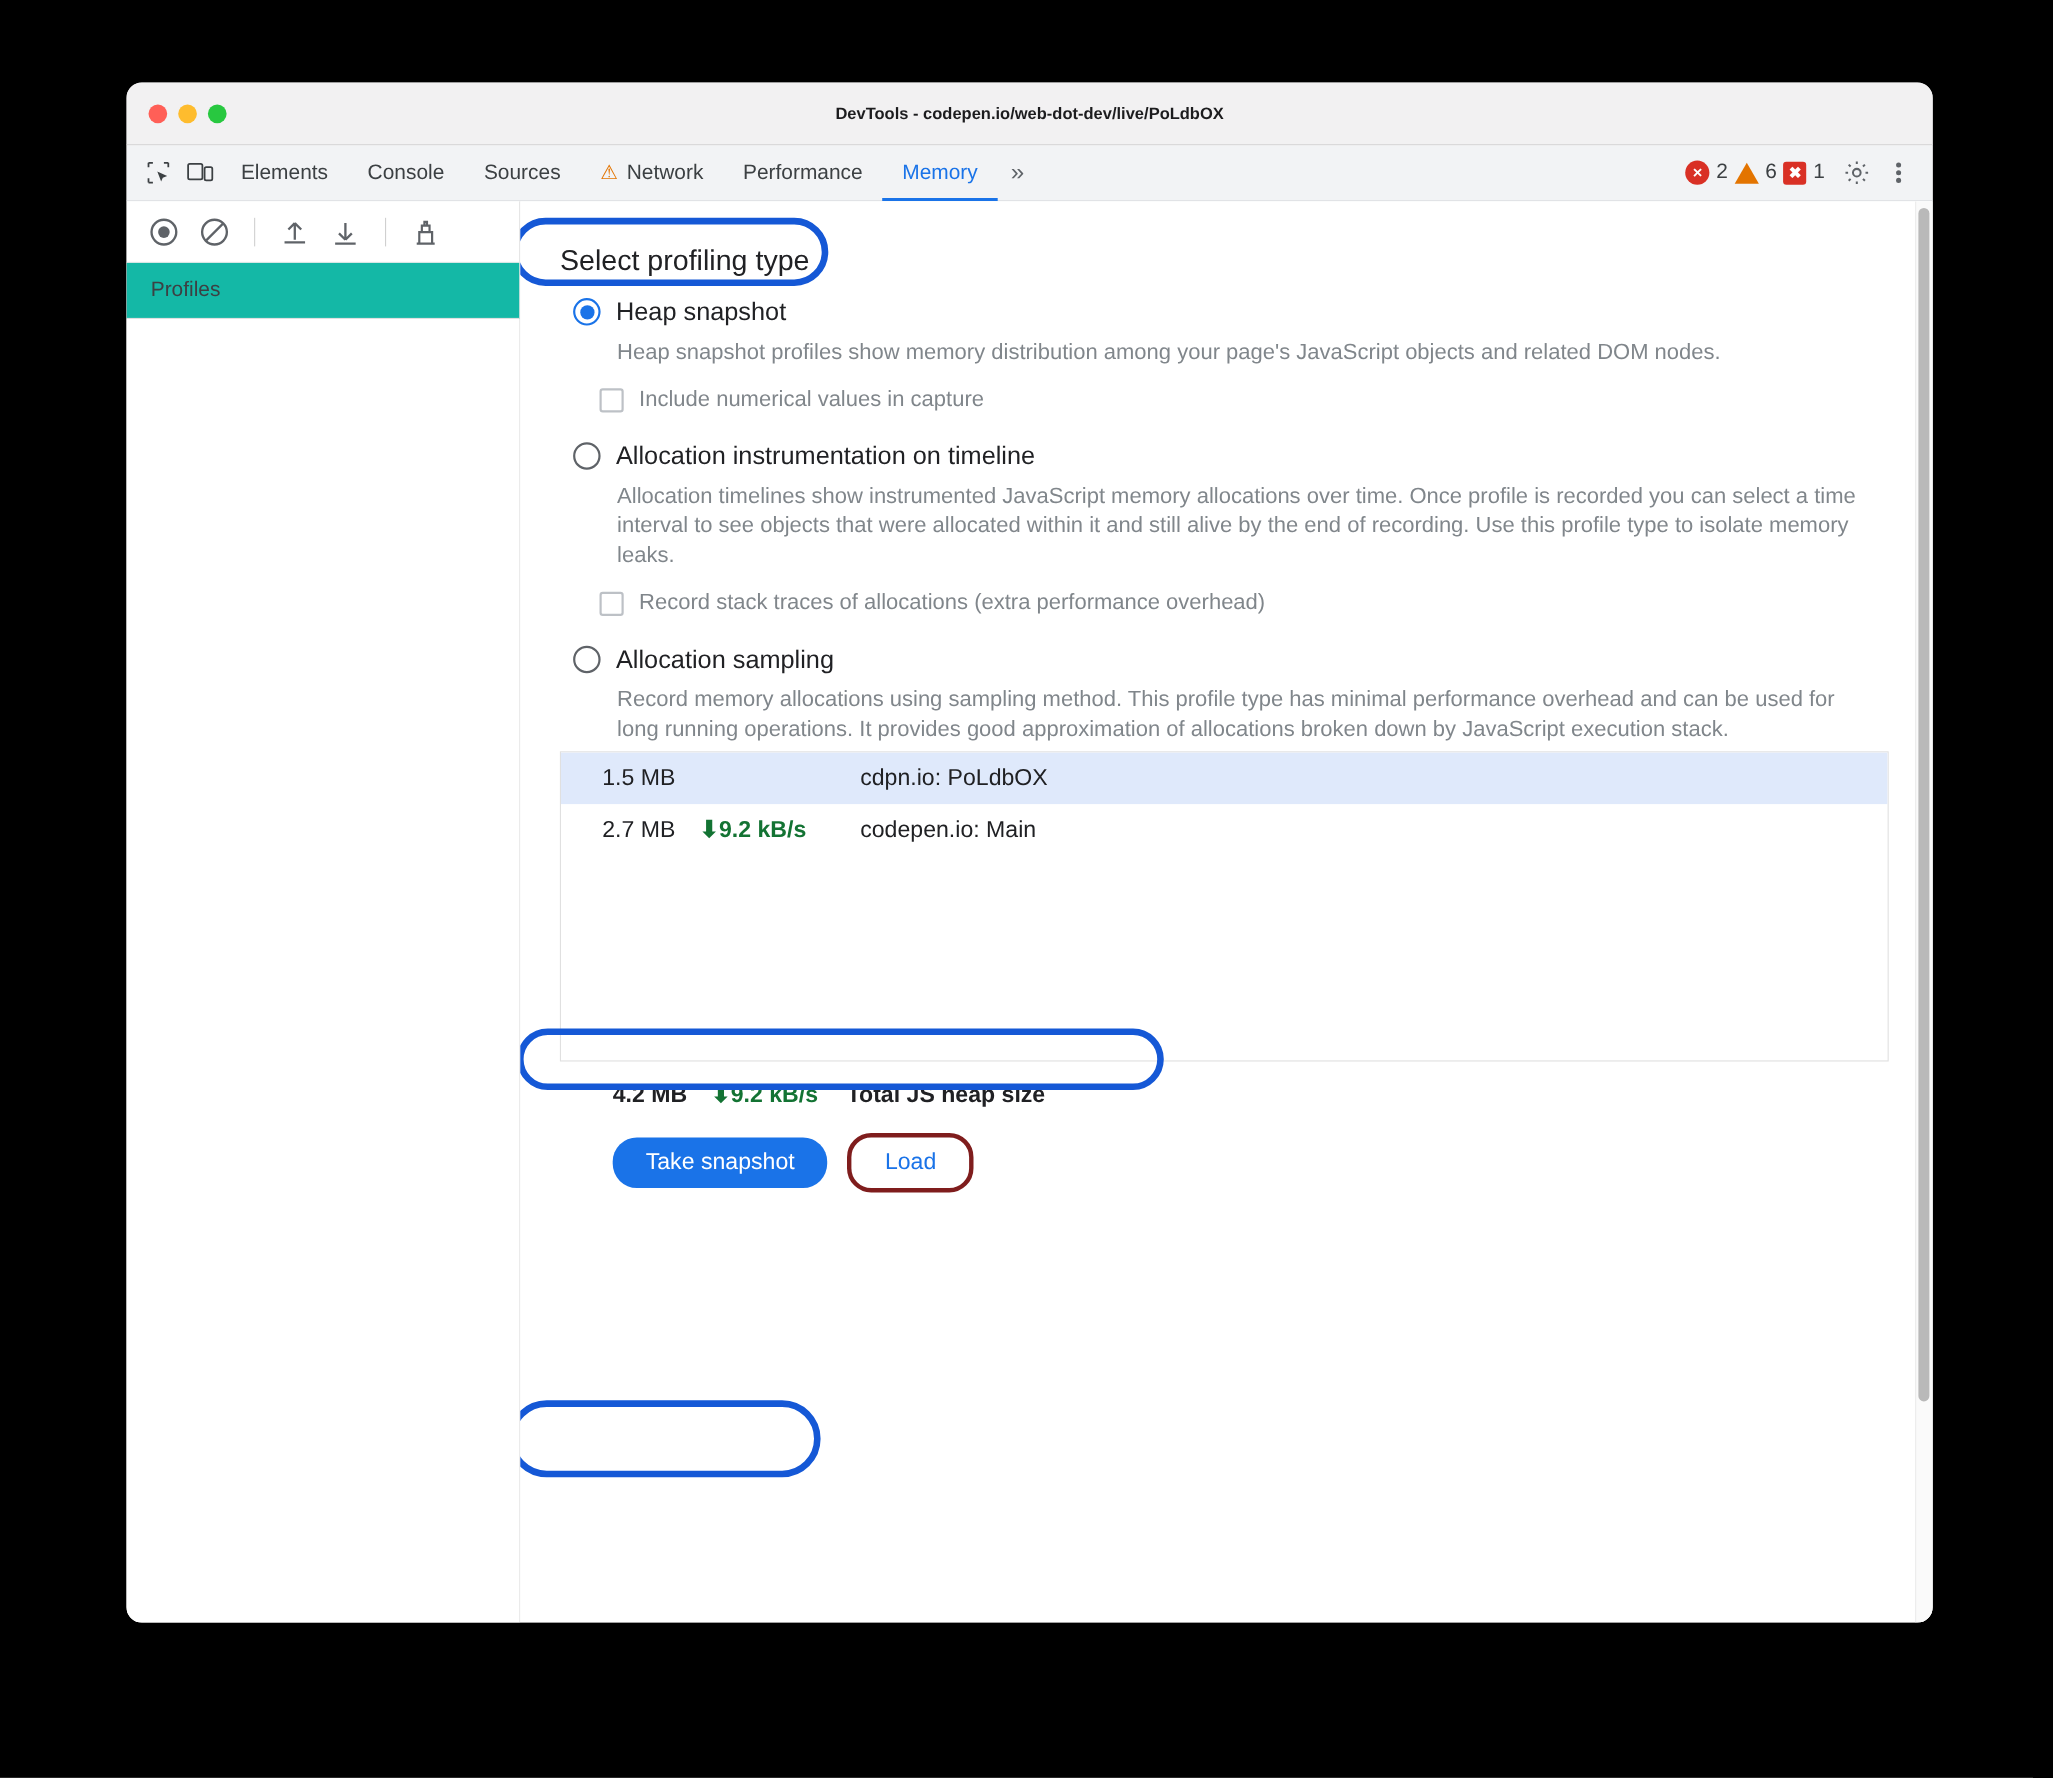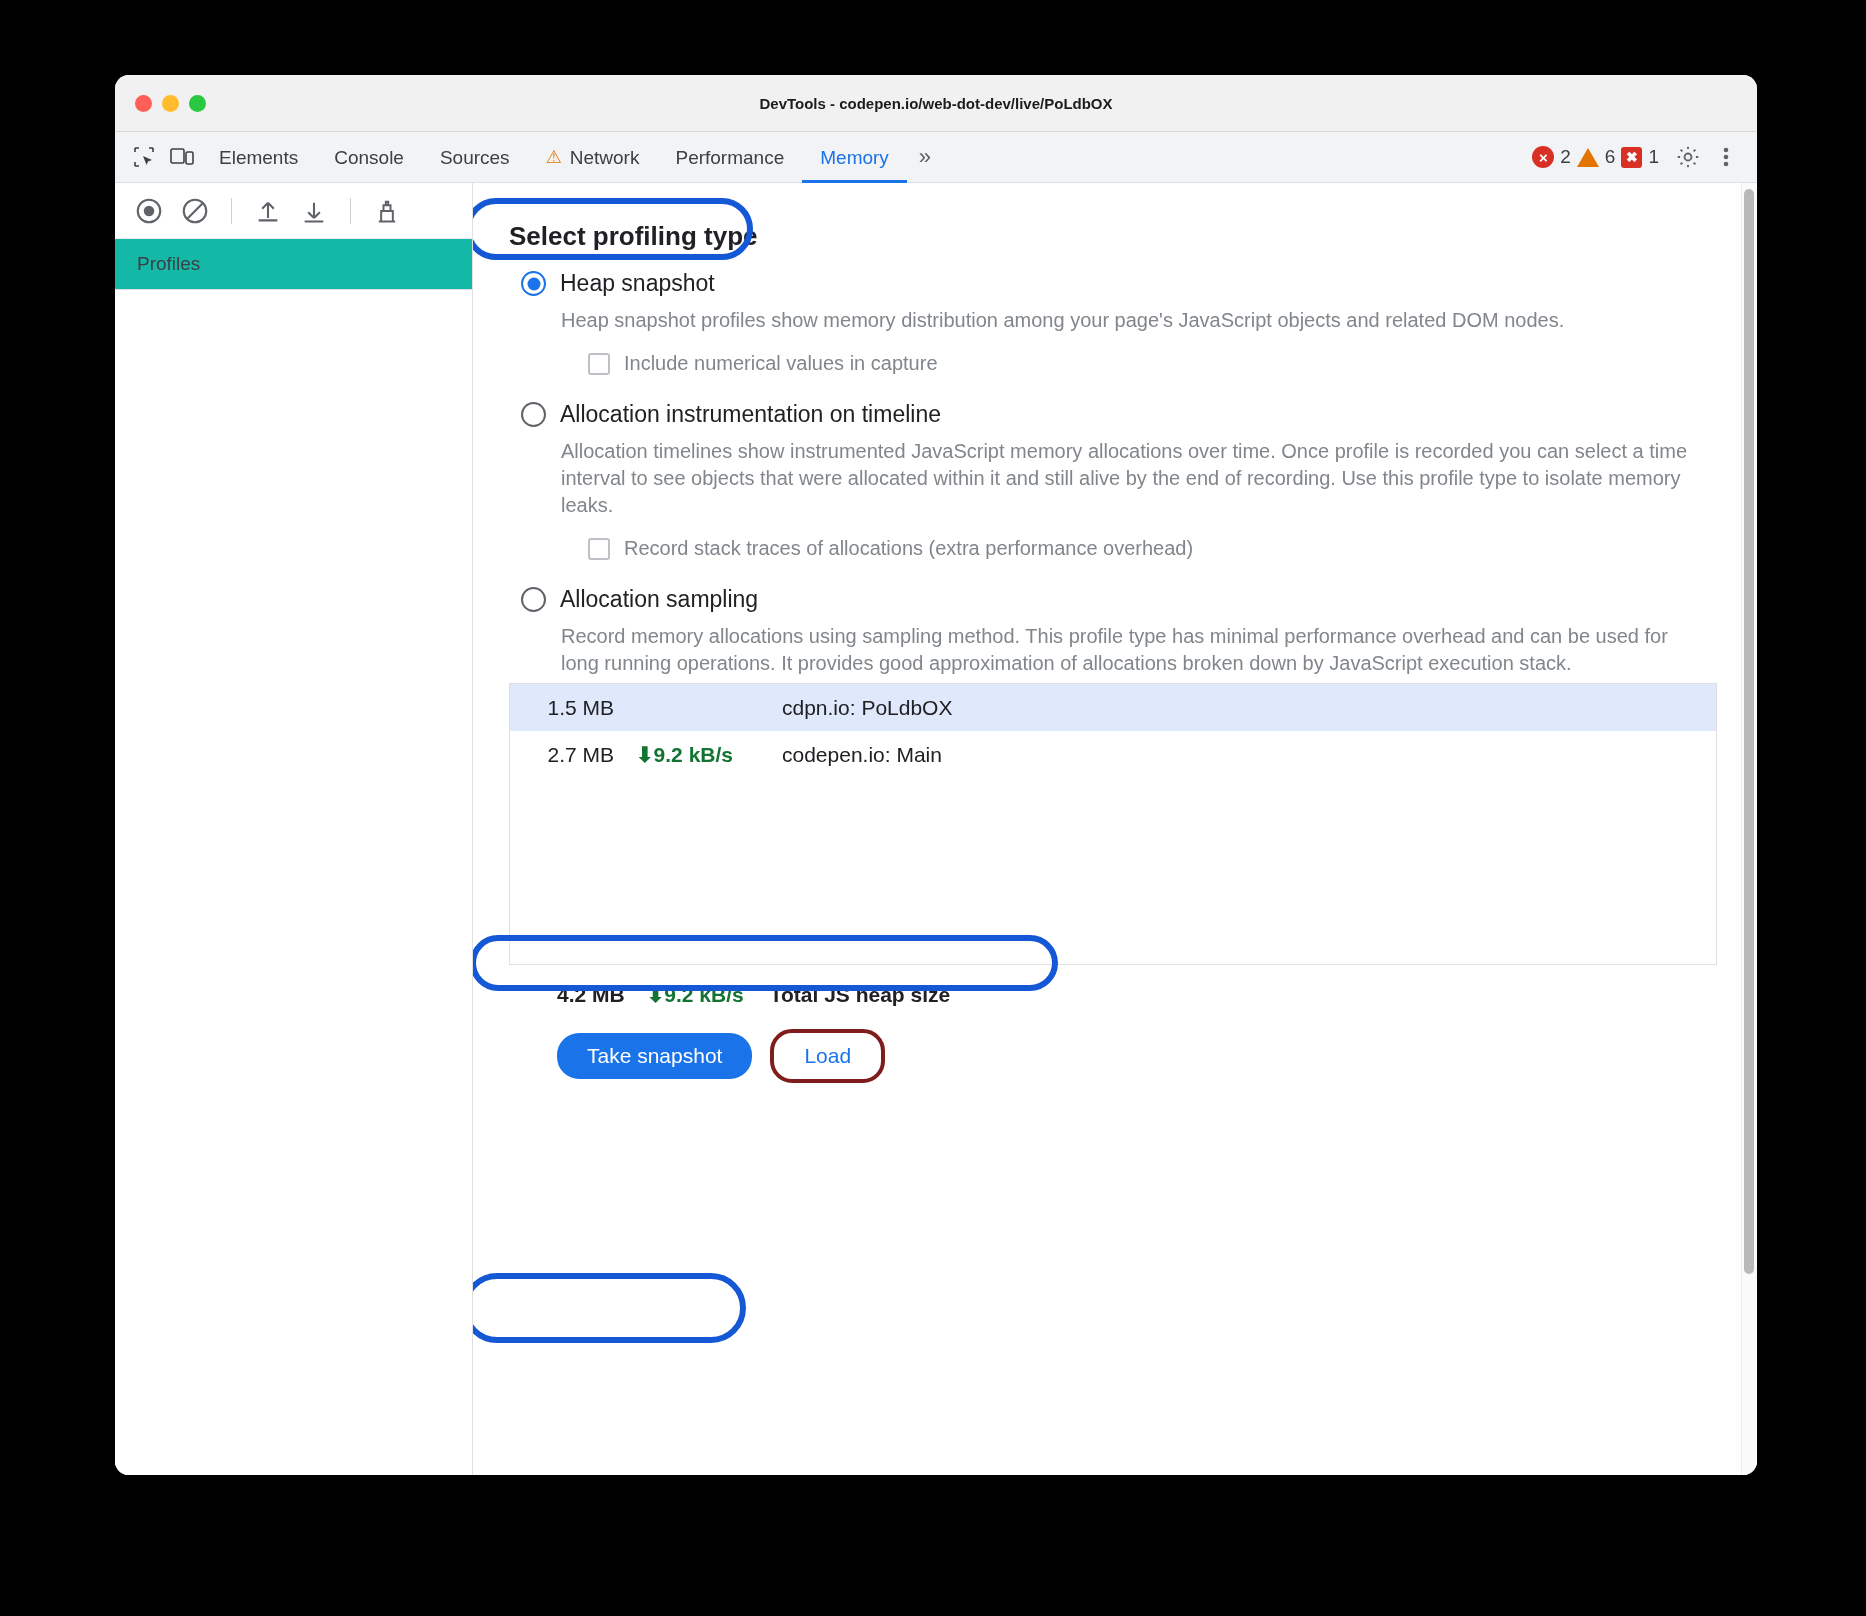--- a/index.html
+++ b/index.html
@@ -137,21 +137,21 @@
   
   .content {
     flex: 1 1 auto;
     position: relative;
     overflow: hidden;
     background: #fff;
     padding: 30px 40px 0 36px;
   }
   h2.section {
     font-size: 26px;
-    font-weight: bold;
+    font-weight: normal;
     color: #202124;
     margin: 8px 0 18px 0;
   }
   .radio-row { display: flex; align-items: center; gap: 14px; margin: 6px 0 0 12px; }
   .radio {
     width: 25px; height: 25px; border-radius: 50%;
     border: 2px solid #5f6368; background: #fff;
     flex: 0 0 auto; position: relative;
   }
   .radio.checked { border-color: #1a73e8; border-width: 2px; }
@@ -161,21 +161,21 @@
     width: 13px; height: 13px; border-radius: 50%;
     background: #1a73e8; transform: translate(-50%, -50%);
   }
   .radio-label { font-size: 23px; color: #202124; }
   .desc {
     font-size: 20px; color: #80868b;
     line-height: 1.35;
     margin: 10px 0 0 52px;
     max-width: 1130px;
   }
-  .check-row { display: flex; align-items: center; gap: 14px; margin: 18px 0 0 79px; }
+  .check-row { display: flex; align-items: center; gap: 14px; margin: 18px 0 0 36px; }
   .checkbox {
     width: 22px; height: 22px;
     border: 2px solid #bdc1c6; border-radius: 3px; background: #fff;
     flex: 0 0 auto;
   }
   .check-label { font-size: 20px; color: #80868b; }
   .group { margin-top: 26px; }
   
   .vm-table {
     margin-top: 6px;

